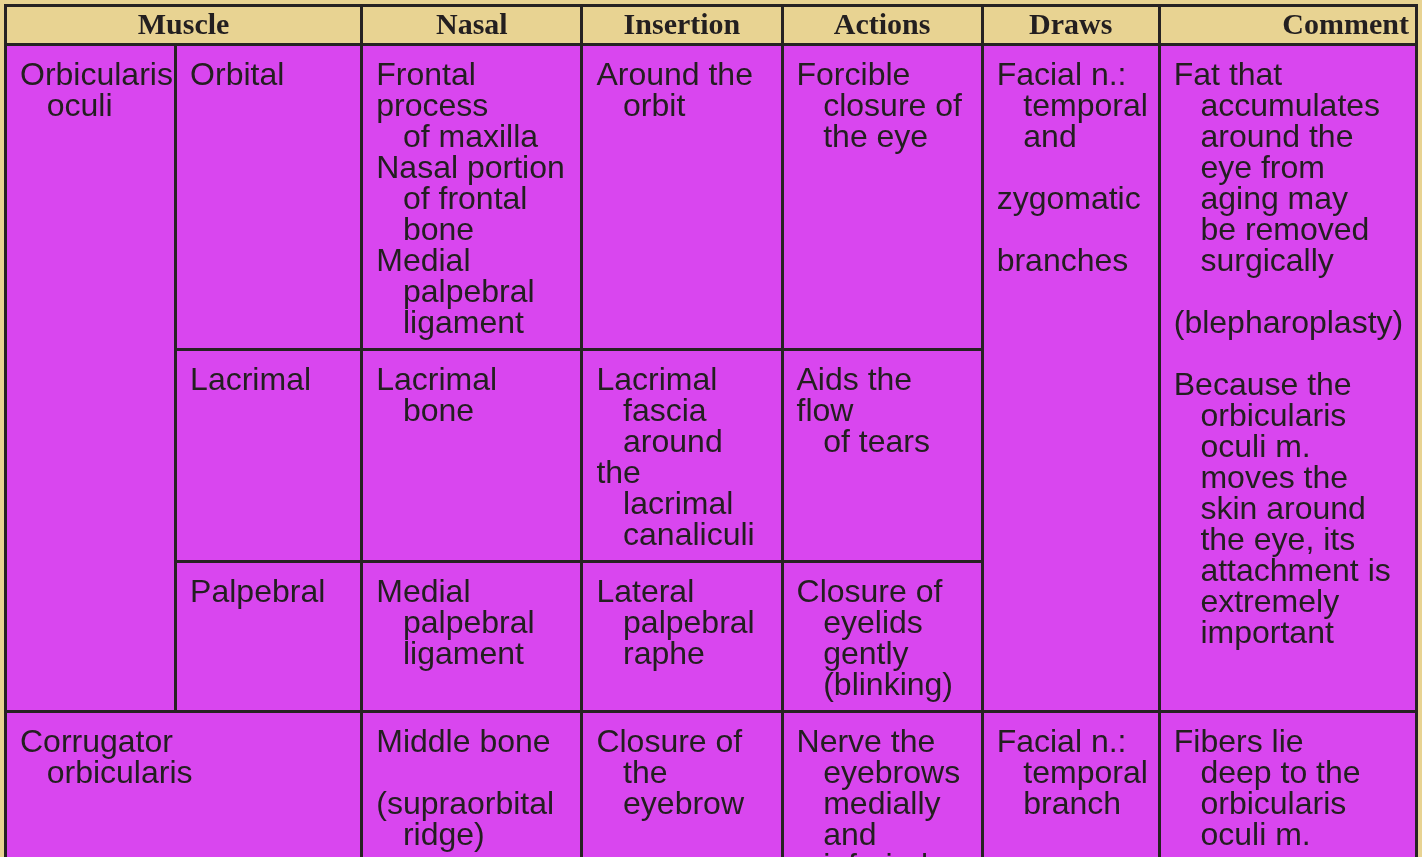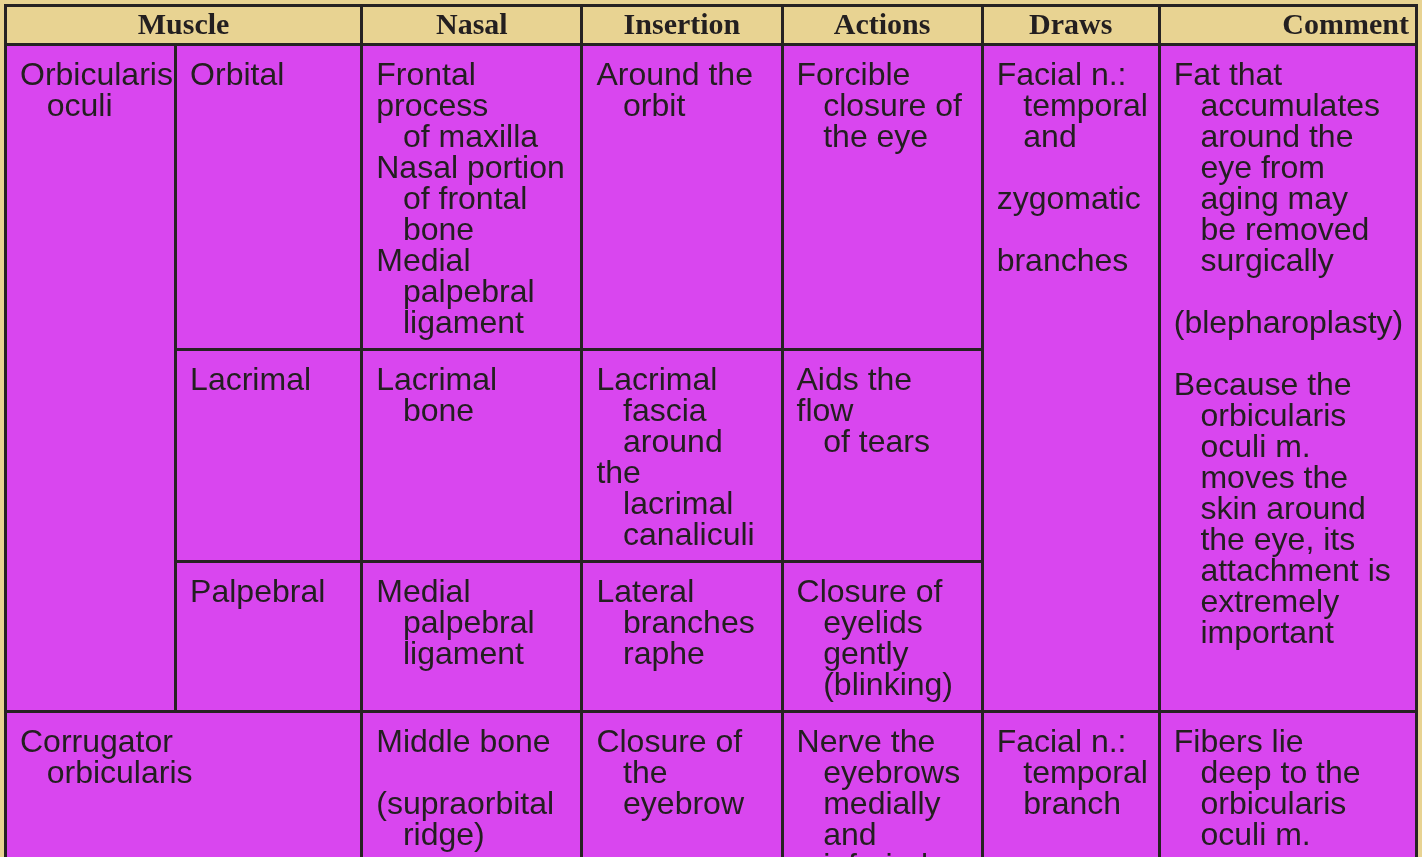--- a/index.html
+++ b/index.html
@@ -138,21 +138,21 @@
    canaliculi</td>
         <td>Aids the flow
    of tears</td>
       </tr>
       <tr class="r3">
         <td>Palpebral</td>
         <td>Medial
    palpebral
    ligament</td>
         <td>Lateral
-   branches
+   palpebral
    raphe</td>
         <td>Closure of
    eyelids
    gently
    (blinking)</td>
       </tr>
       <tr class="r4">
         <td colspan="2">Corrugator
    orbicularis</td>
         <td>Middle bone

